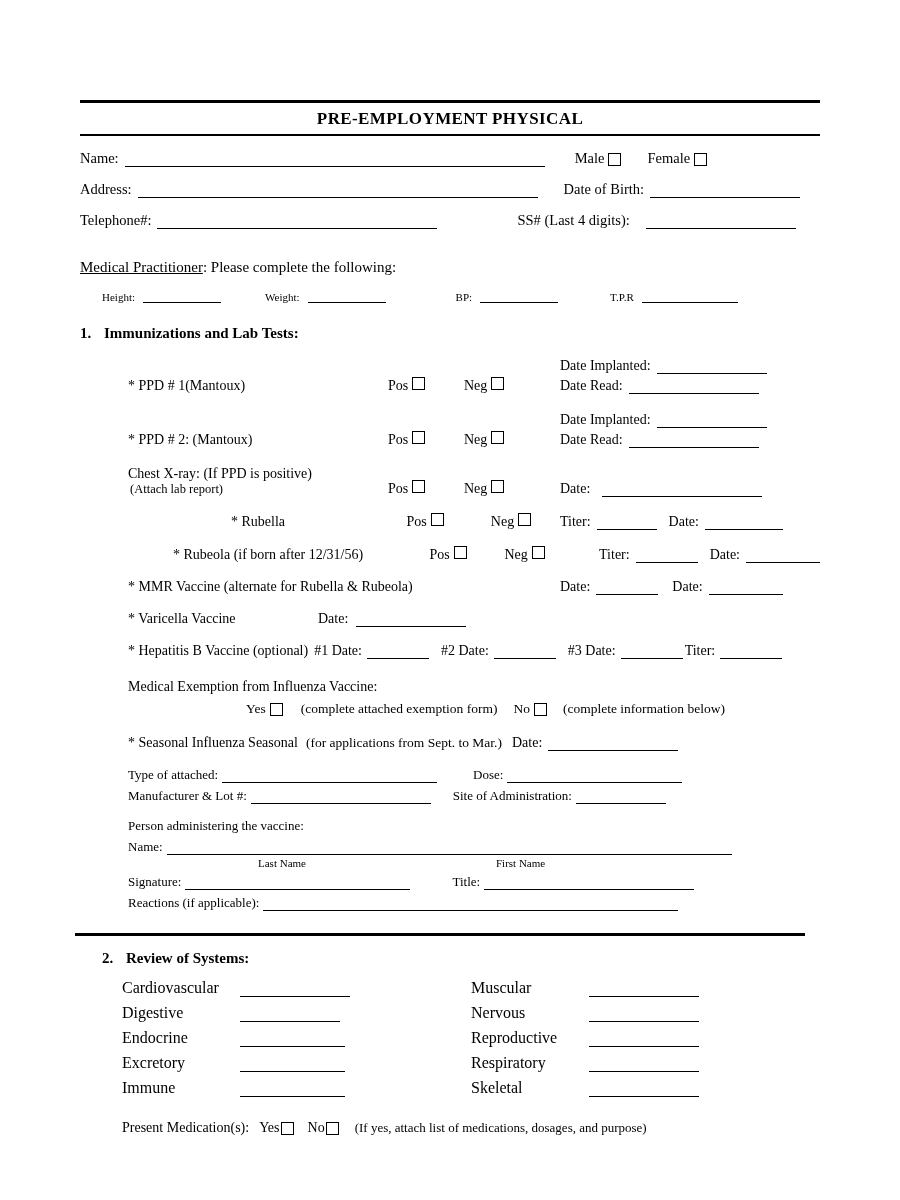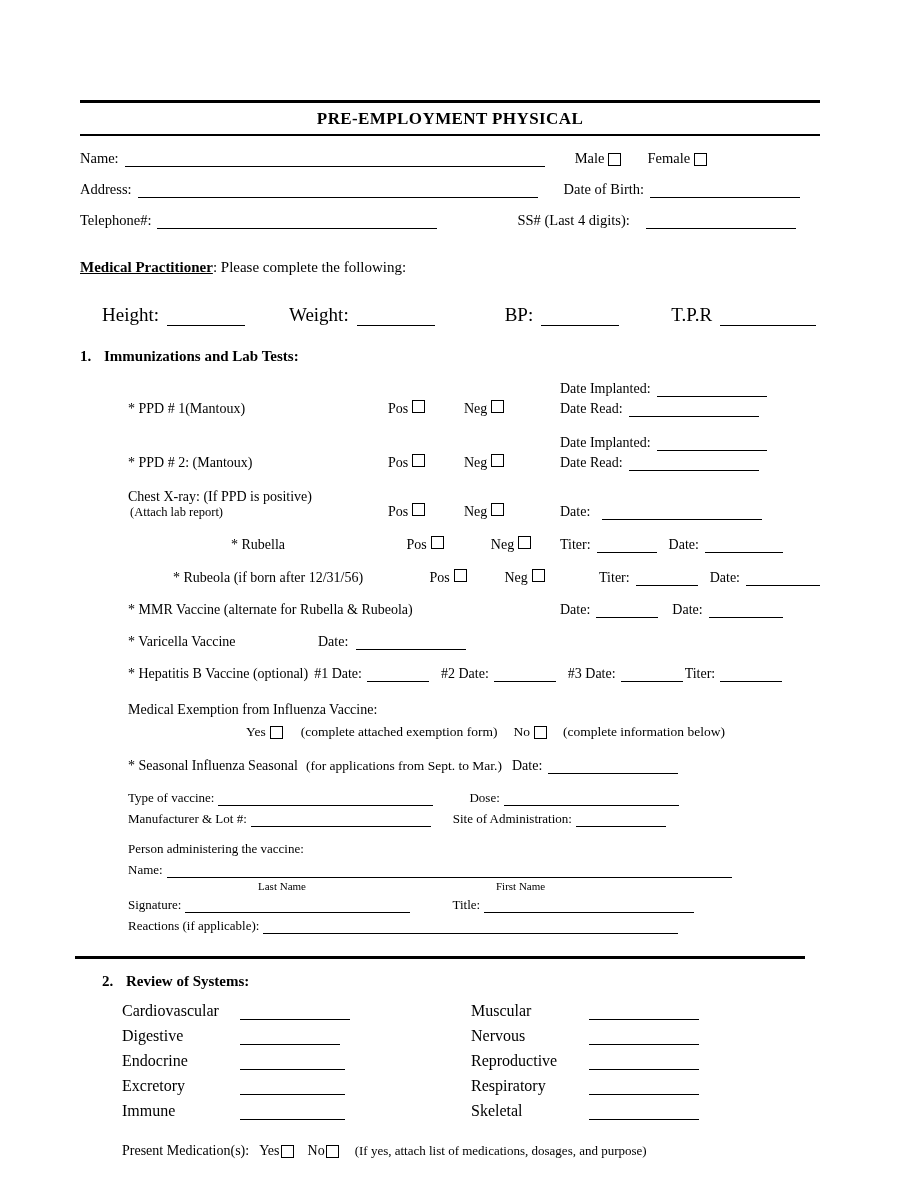--- a/index.html
+++ b/index.html
@@ -63,26 +63,26 @@
     border: 1.5px solid #000;
     margin: 0 2px 1px 4px;
     vertical-align: -1px;
   }
   .section-hdr {
     font-size: 15px;
     margin-top: 30px;
   }
   .underline-txt {
     text-decoration: underline;
-    font-weight: bold;
+    font-weight: normal;
   }
   .vitals {
     display: flex;
-    font-size: 19px;
-    margin-top: 28px;
+    font-size: 11px;
+    margin-top: 12px;
     padding-left: 22px;
   }
   .vitals .item { display: flex; align-items: flex-end; }
   .numbered {
     font-size: 15px;
     font-weight: bold;
     margin-top: 22px;
     display: flex;
   }
   .numbered .num { width: 24px; }
@@ -367,21 +367,21 @@
 
     <div class="imm-row" style="margin-top:18px;padding-left:48px;">
       <span>* Seasonal Influenza Seasonal</span>
       <span style="margin-left:8px;font-size:13.5px;">(for applications from Sept. to Mar.)</span>
       <span style="margin-left:10px;">Date:</span>
       <span class="fill" style="width:130px;margin-left:6px;"></span>
     </div>
 
     <div class="vacc-detail" style="margin-top:16px;">
       <div class="vd-row">
-        <span>Type of vaccine:</span>
+        <span>Type of attached:</span>
         <span class="fill" style="width:215px;margin-left:4px;"></span>
         <span style="margin-left:36px;">Dose:</span>
         <span class="fill" style="width:175px;margin-left:4px;"></span>
       </div>
       <div class="vd-row">
         <span>Manufacturer &amp; Lot #:</span>
         <span class="fill" style="width:180px;margin-left:4px;"></span>
         <span style="margin-left:22px;">Site of Administration:</span>
         <span class="fill" style="width:90px;margin-left:4px;"></span>
       </div>

